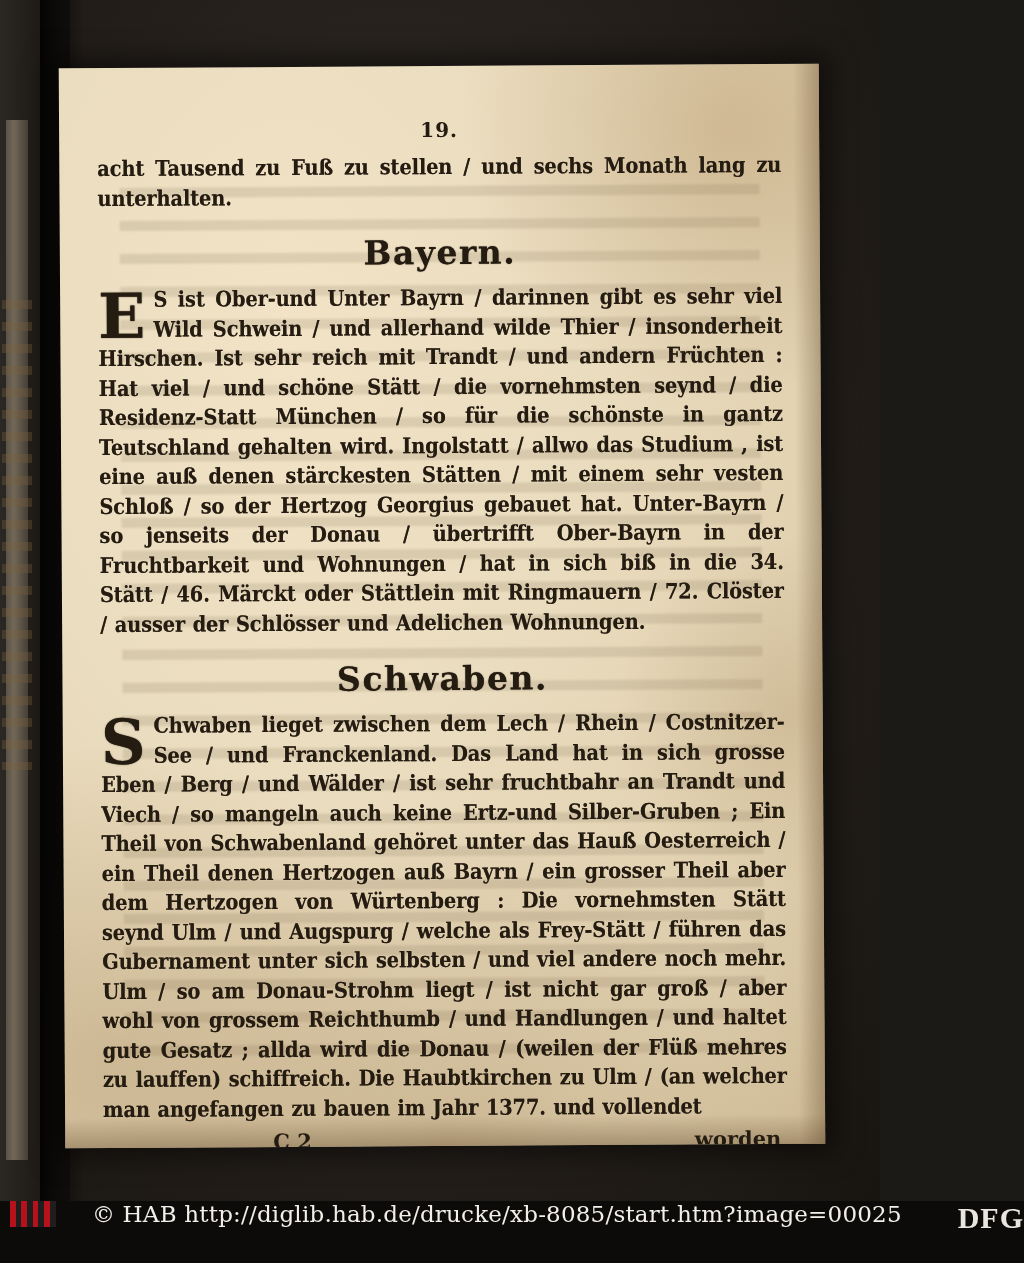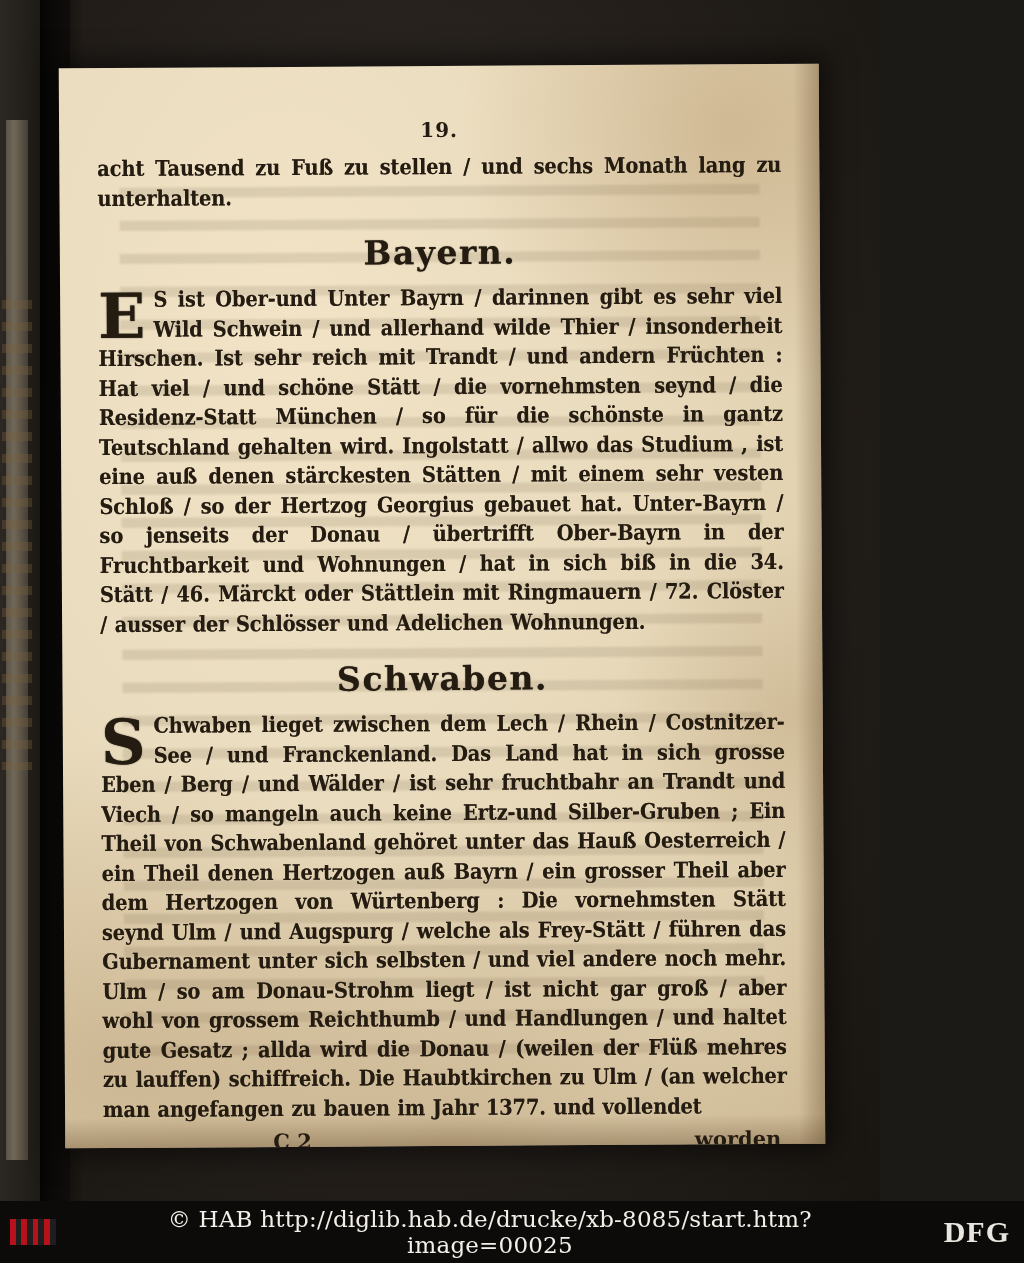--- a/index.html
+++ b/index.html
@@ -175,21 +175,20 @@
 
   
   #watermark-bar {
     position: absolute;
     left: 0;
     bottom: 0;
     width: 1024px;
     height: 62px;
     background: #0d0b09;
     display: flex;
-    align-items: center;
     gap: 32px;
   }
   #color-bar {
     width: 46px;
     height: 26px;
     margin-left: 10px;
     flex: 0 0 auto;
     display: flex;
   }
   #color-bar i { display:block; width: 5.7px; height: 26px; }
@@ -197,21 +196,20 @@
     flex: 1 1 auto;
     text-align: center;
     color: #f2efe9;
     font-family: "DejaVu Serif", "Liberation Serif", serif;
     font-size: 23px;
     letter-spacing: .2px;
     padding-right: 20px;
   }
   #dfg-logo {
     flex: 0 0 auto;
-    margin-right: 14px;
     color: #e9e6df;
     font-family: "Liberation Serif", serif;
     font-size: 30px;
     letter-spacing: 1px;
     font-weight: 700;
   }
 </style>
 </head>
 <body>
 

